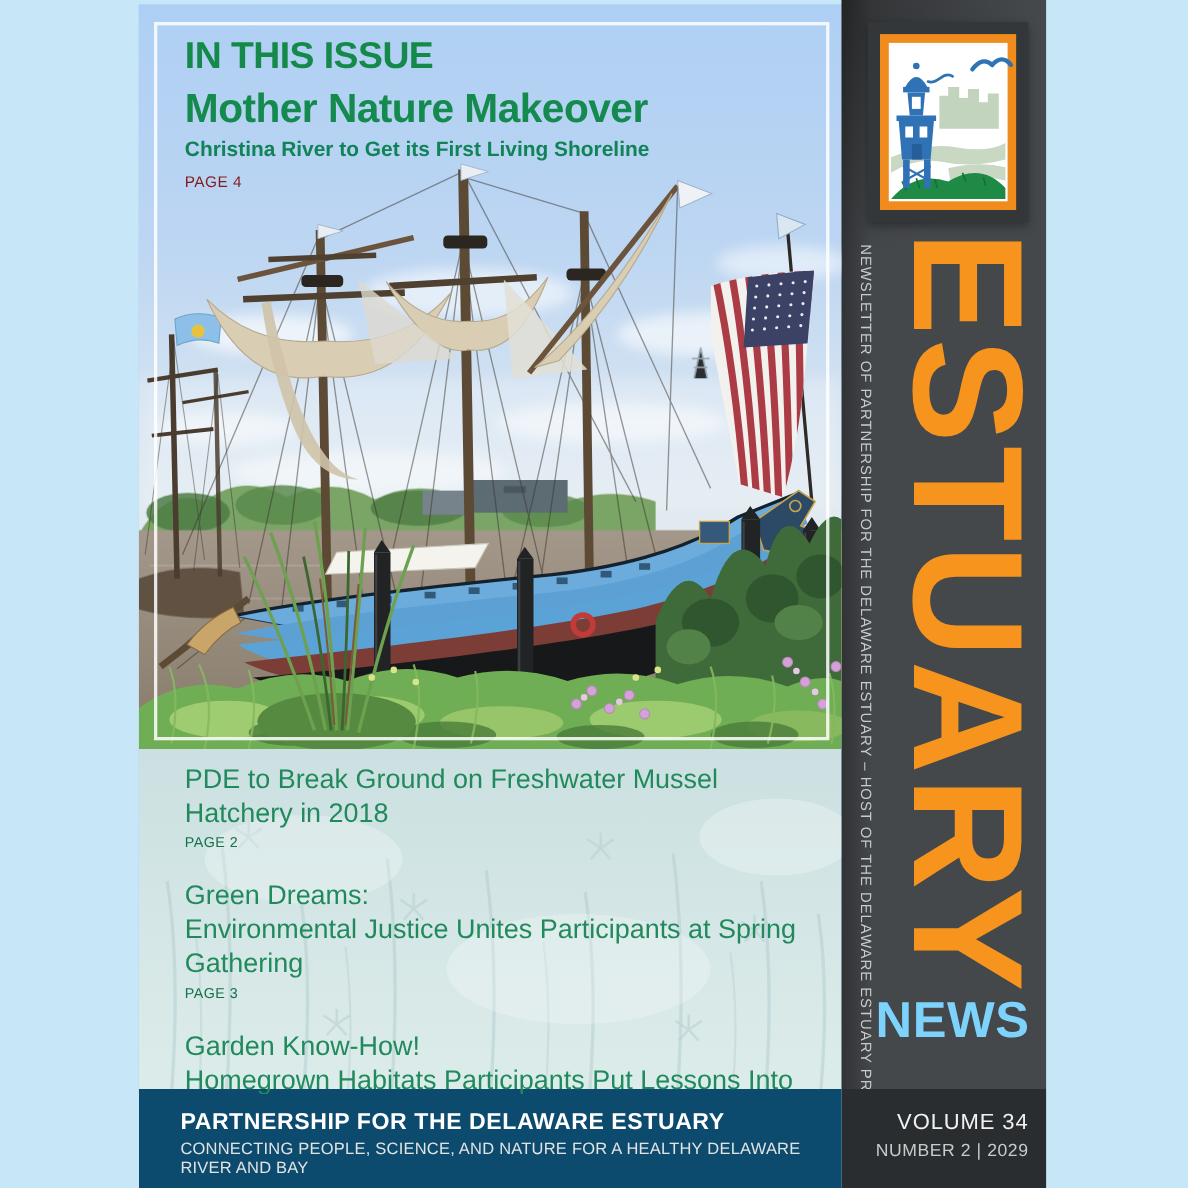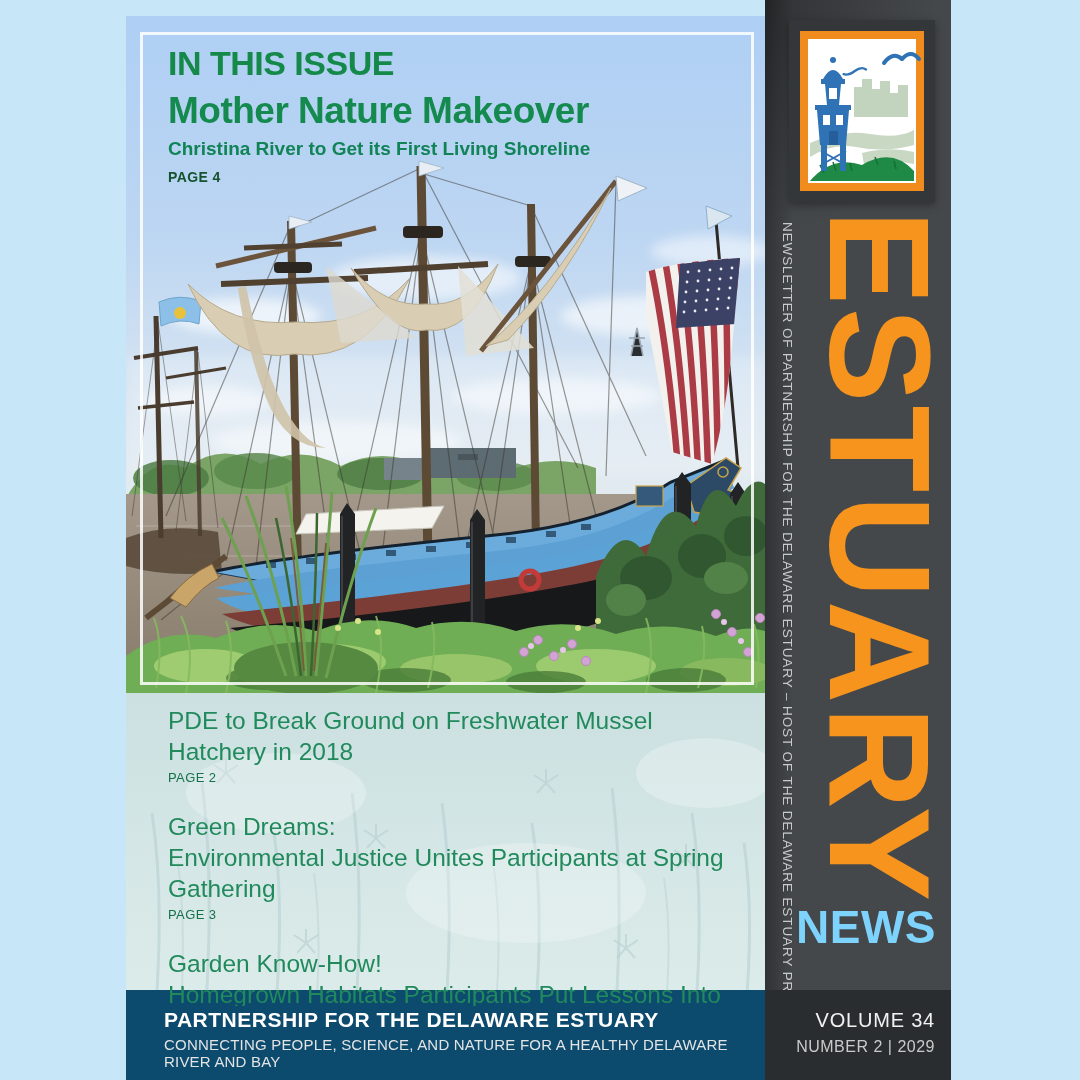--- a/index.html
+++ b/index.html
@@ -2,31 +2,31 @@
 <html><head>
 <meta charset="utf-8">
 <style>
   html,body{margin:0;padding:0;}
   body{
     width:1080px;height:1080px;position:relative;overflow:hidden;
     background:#c7e6f8;
     font-family:"Liberation Sans",sans-serif;
   }
   
-  .cover{position:absolute;left:126px;top:16px;width:773px;height:990px;background:#b3d1f4;}
+  .cover{position:absolute;left:126px;top:4px;width:773px;height:990px;background:#b3d1f4;}
   .cover-photo{position:absolute;left:0;top:0;width:639px;height:677px;}
   .white-frame{
     position:absolute;left:14px;top:16px;width:608px;height:647px;
     border:3px solid rgba(255,255,255,0.85);pointer-events:none;z-index:5;
   }
   .headline{position:absolute;left:42px;top:28px;z-index:6;width:560px;}
   .kicker{font-size:34px;font-weight:800;letter-spacing:-0.5px;color:#15894a;line-height:1.15;}
   .cover-title{font-size:37px;font-weight:800;letter-spacing:-0.5px;color:#148a4f;line-height:1.15;margin-top:7px;}
   .cover-subtitle{font-size:19px;font-weight:600;color:#108357;line-height:1.2;margin-top:5px;}
-  .page-label{font-size:14px;font-weight:700;color:#14532d;letter-spacing:0.4px;margin-top:9px;}
+  .page-label{font-size:14px;font-weight:400;color:#7f1d1d;letter-spacing:0.4px;margin-top:9px;}
   
   .panel{position:absolute;left:0;top:677px;width:639px;height:313px;overflow:hidden;}
   .panel svg{position:absolute;left:0;top:0;}
   .articles{position:absolute;left:42px;top:12px;z-index:6;width:580px;}
   .article{margin-bottom:0;}
   .article-line{font-size:24.5px;font-weight:400;color:#218a5c;line-height:1.28;}
   .article-page{font-size:13px;font-weight:400;color:#15714a;letter-spacing:0.4px;margin-top:2px;}
   .article + .article{margin-top:26px;}
   
   .sidebar{position:absolute;left:765px;top:0;width:186px;height:990px;background:#45484b;overflow:hidden;}

